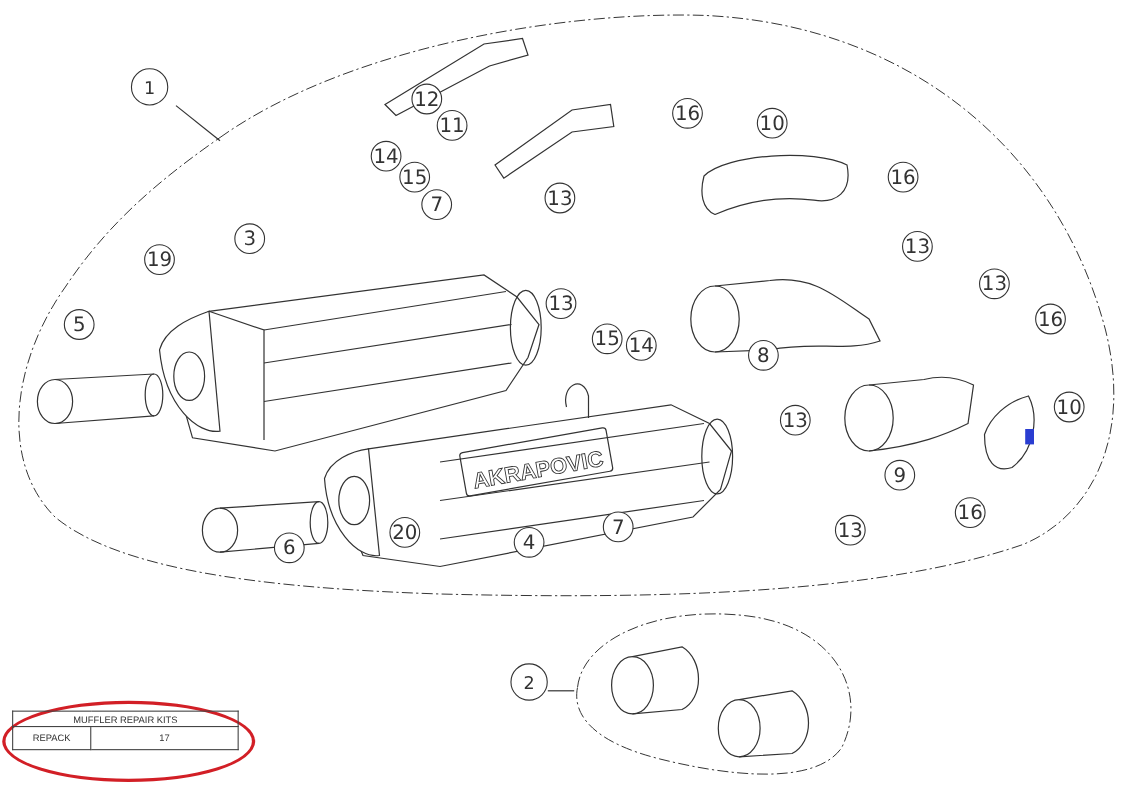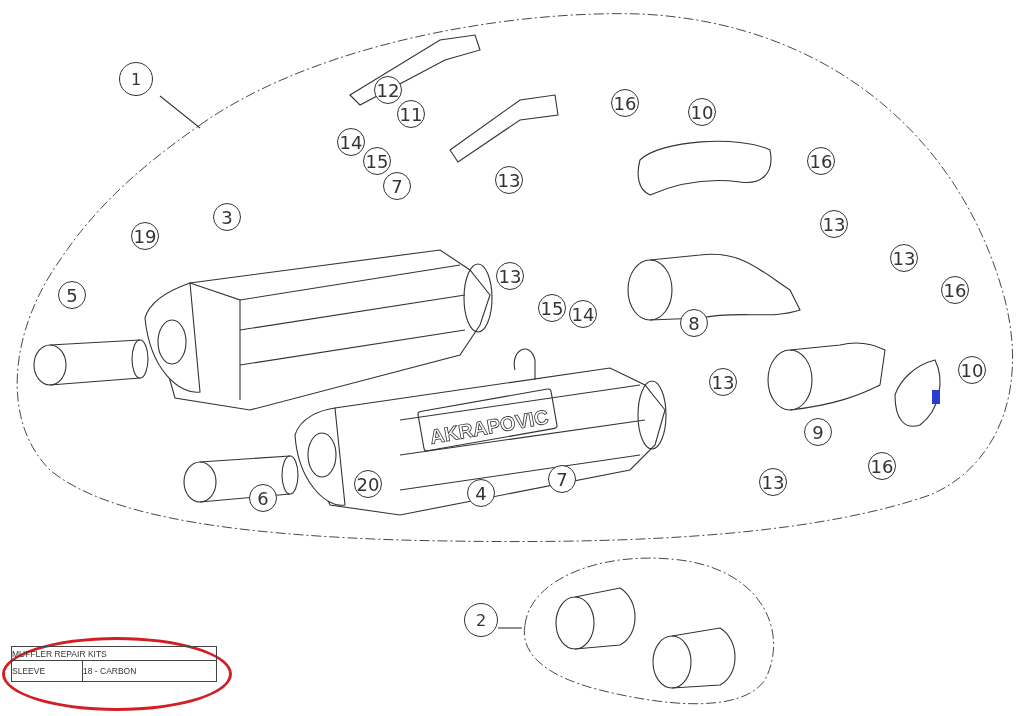--- a/index.html
+++ b/index.html
@@ -6,21 +6,21 @@
   body { width: 1024px; height: 716px; position: relative; overflow: hidden;
          font-family: "DejaVu Sans", "Liberation Sans", sans-serif; }
   #canvas { position: absolute; left: 0; top: 0; width: 1024px; height: 716px; }
   .callout { position: absolute; width: 28px; height: 28px; border: 1.2px solid #333;
              border-radius: 50%; background: #fff; display: flex; align-items: center;
              justify-content: center; font-size: 18px; color: #333; box-sizing: border-box; }
   .callout.big { width: 34px; height: 34px; font-size: 16px; }
   #kit-table { position: absolute; left: 11px; top: 646px; width: 206px;
                border-collapse: collapse; font-family: "Liberation Sans", sans-serif;
                font-size: 8.5px; color: #333; }
-  #kit-table td { border: 1px solid #444; height: 20px; padding: 0; }
+  #kit-table td { border: 1px solid #444; text-align: center; height: 20px; padding: 0; }
   #kit-table td.hdr { height: 13px; }
   #kit-table td.lbl { width: 70px; }
   #kit-highlight { position: absolute; left: 2px; top: 637px; width: 230px; height: 74px;
                    border: 3px solid #d21f26; border-radius: 50%; box-sizing: border-box;
                    pointer-events: none; }
 </style>
 </head>
 <body>
 
 <svg id="canvas" viewBox="0 0 1024 716" xmlns="http://www.w3.org/2000/svg">
@@ -127,17 +127,17 @@
     <div class="callout" style="left: 354px; top: 470px;">20</div>
   </div>
 
 <div id="kit-highlight"></div>
 <table id="kit-table">
   <tbody>
       <tr>
     <td colspan="2" class="hdr">MUFFLER REPAIR KITS</td>
   </tr>
   <tr>
-    <td class="lbl">SLEEVE</td>
-    <td>18 - CARBON</td>
+    <td class="lbl">REPACK</td>
+    <td>17</td>
   </tr>
 </tbody>
   </table>
 
 </body></html>

